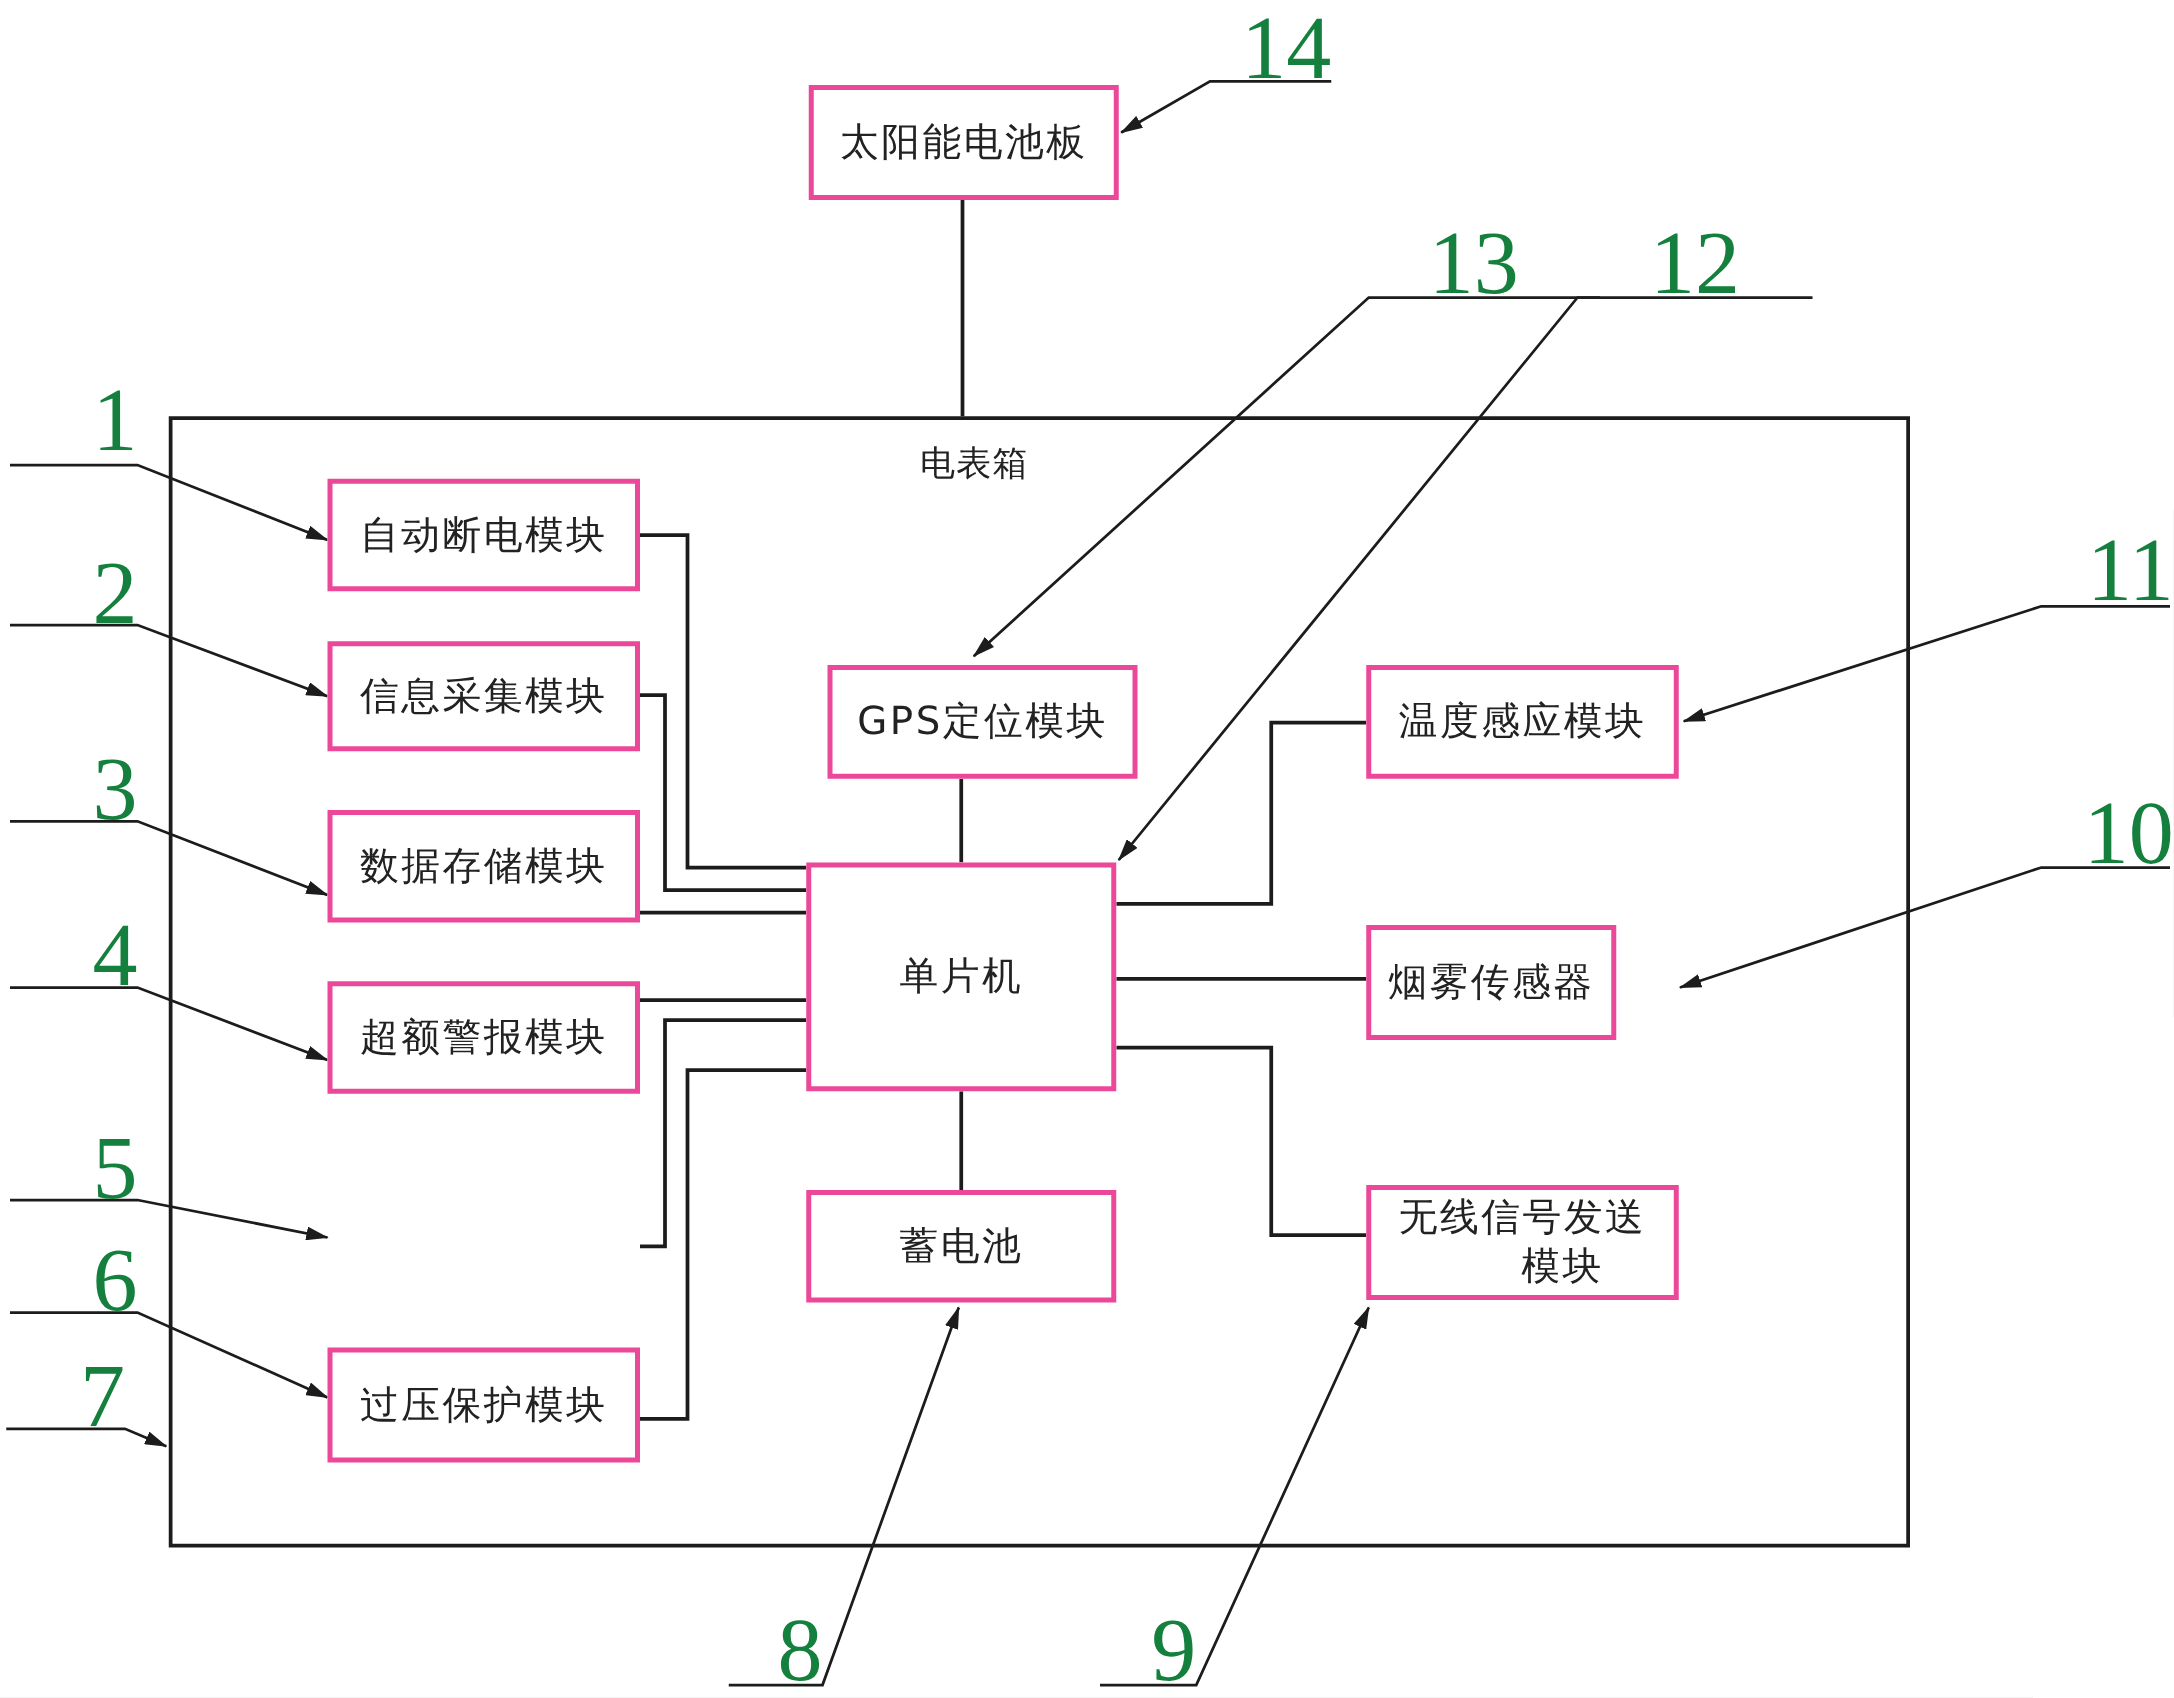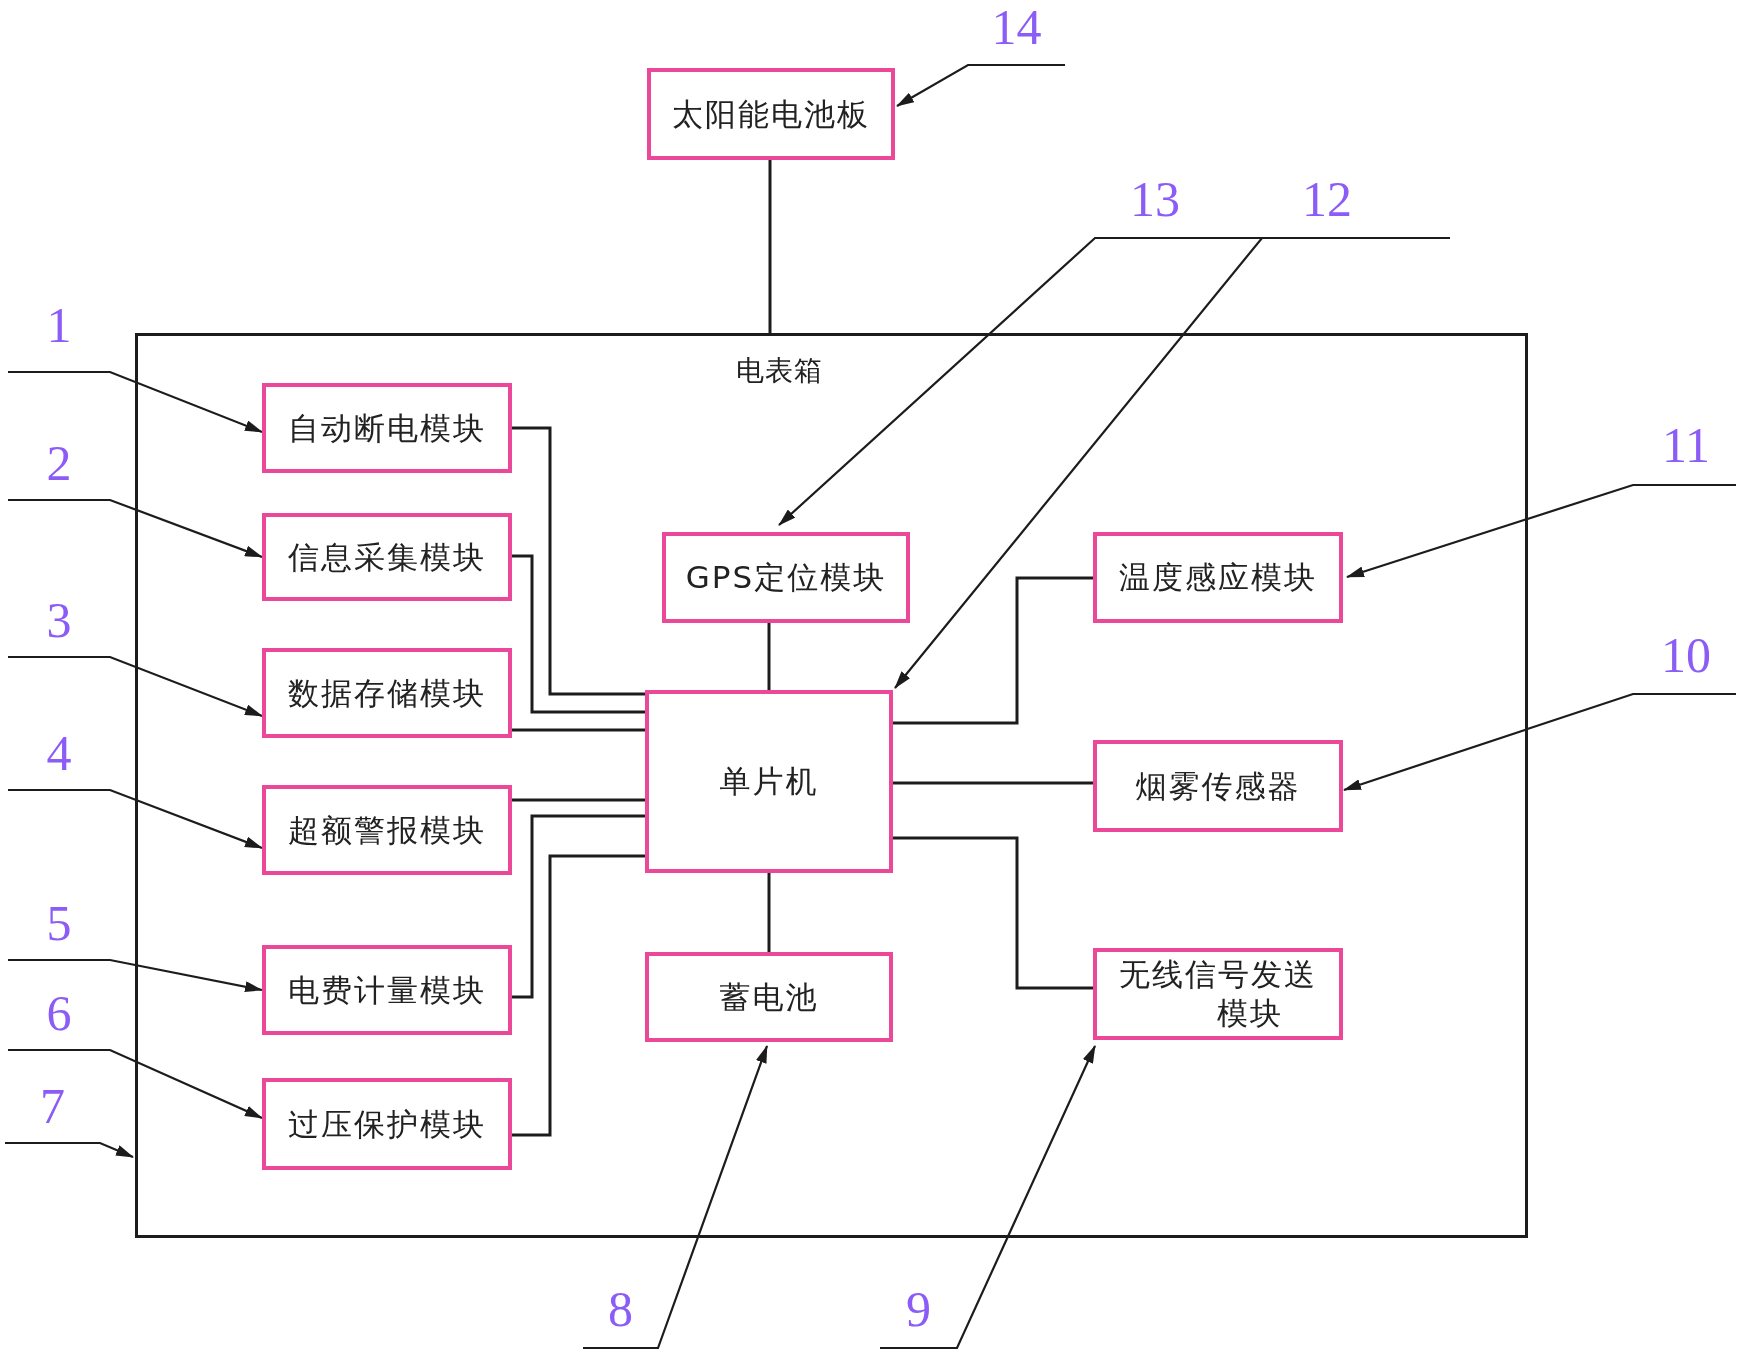--- a/index.html
+++ b/index.html
@@ -37,24 +37,24 @@
     font-size:28px;
     letter-spacing:1px;
     white-space:nowrap;
   }
   .wireless-label{display:flex;flex-direction:column;width:100%;}
   .wireless-label .l1{text-align:center;}
   .wireless-label .l2{text-align:center;padding-left:64px;}
   .num{
     position:absolute;
     font-family:"Liberation Serif", serif;
-    font-size:50px;
+    font-size:72px;
     line-height:1;
-    color:#8b5cf6;
-    text-align:center;
+    color:#15803d;
+    text-align:right;
   }
 </style>
 </head>
 <body>
 
 <div class="canvas">
 
   <svg class="wires" viewBox="0 0 1739 1358" xmlns="http://www.w3.org/2000/svg">
     <defs>
       <marker id="arw" viewBox="0 0 18 11" refX="17" refY="5.5" markerWidth="18" markerHeight="11" markerUnits="userSpaceOnUse" orient="auto">
@@ -111,23 +111,20 @@
   </div>
 
   <div class="box" style="left:262px;top:648px;width:250px;height:90px;">
     <span>数据存储模块</span>
   </div>
 
   <div class="box" style="left:262px;top:785px;width:250px;height:90px;">
     <span>超额警报模块</span>
   </div>
 
-  <div class="box" style="left:262px;top:945px;width:250px;height:90px;">
-    <span>电费计量模块</span>
-  </div>
 
   <div class="box" style="left:262px;top:1078px;width:250px;height:92px;">
     <span>过压保护模块</span>
   </div>
 
   <div class="box" style="left:662px;top:532px;width:248px;height:91px;">
     <span>GPS定位模块</span>
   </div>
 
   <div class="box" style="left:645px;top:690px;width:248px;height:183px;">
@@ -135,21 +132,21 @@
   </div>
 
   <div class="box" style="left:645px;top:952px;width:248px;height:90px;">
     <span>蓄电池</span>
   </div>
 
   <div class="box" style="left:1093px;top:532px;width:250px;height:91px;">
     <span>温度感应模块</span>
   </div>
 
-  <div class="box" style="left:1093px;top:740px;width:250px;height:92px;">
+  <div class="box" style="left:1093px;top:740px;width:200px;height:92px;">
     <span>烟雾传感器</span>
   </div>
 
   <div class="box" style="left:1093px;top:948px;width:250px;height:92px;">
     <div class="wireless-label">
       <span class="l1">无线信号发送</span>
       <span class="l2">模块</span>
     </div>
   </div>
 

